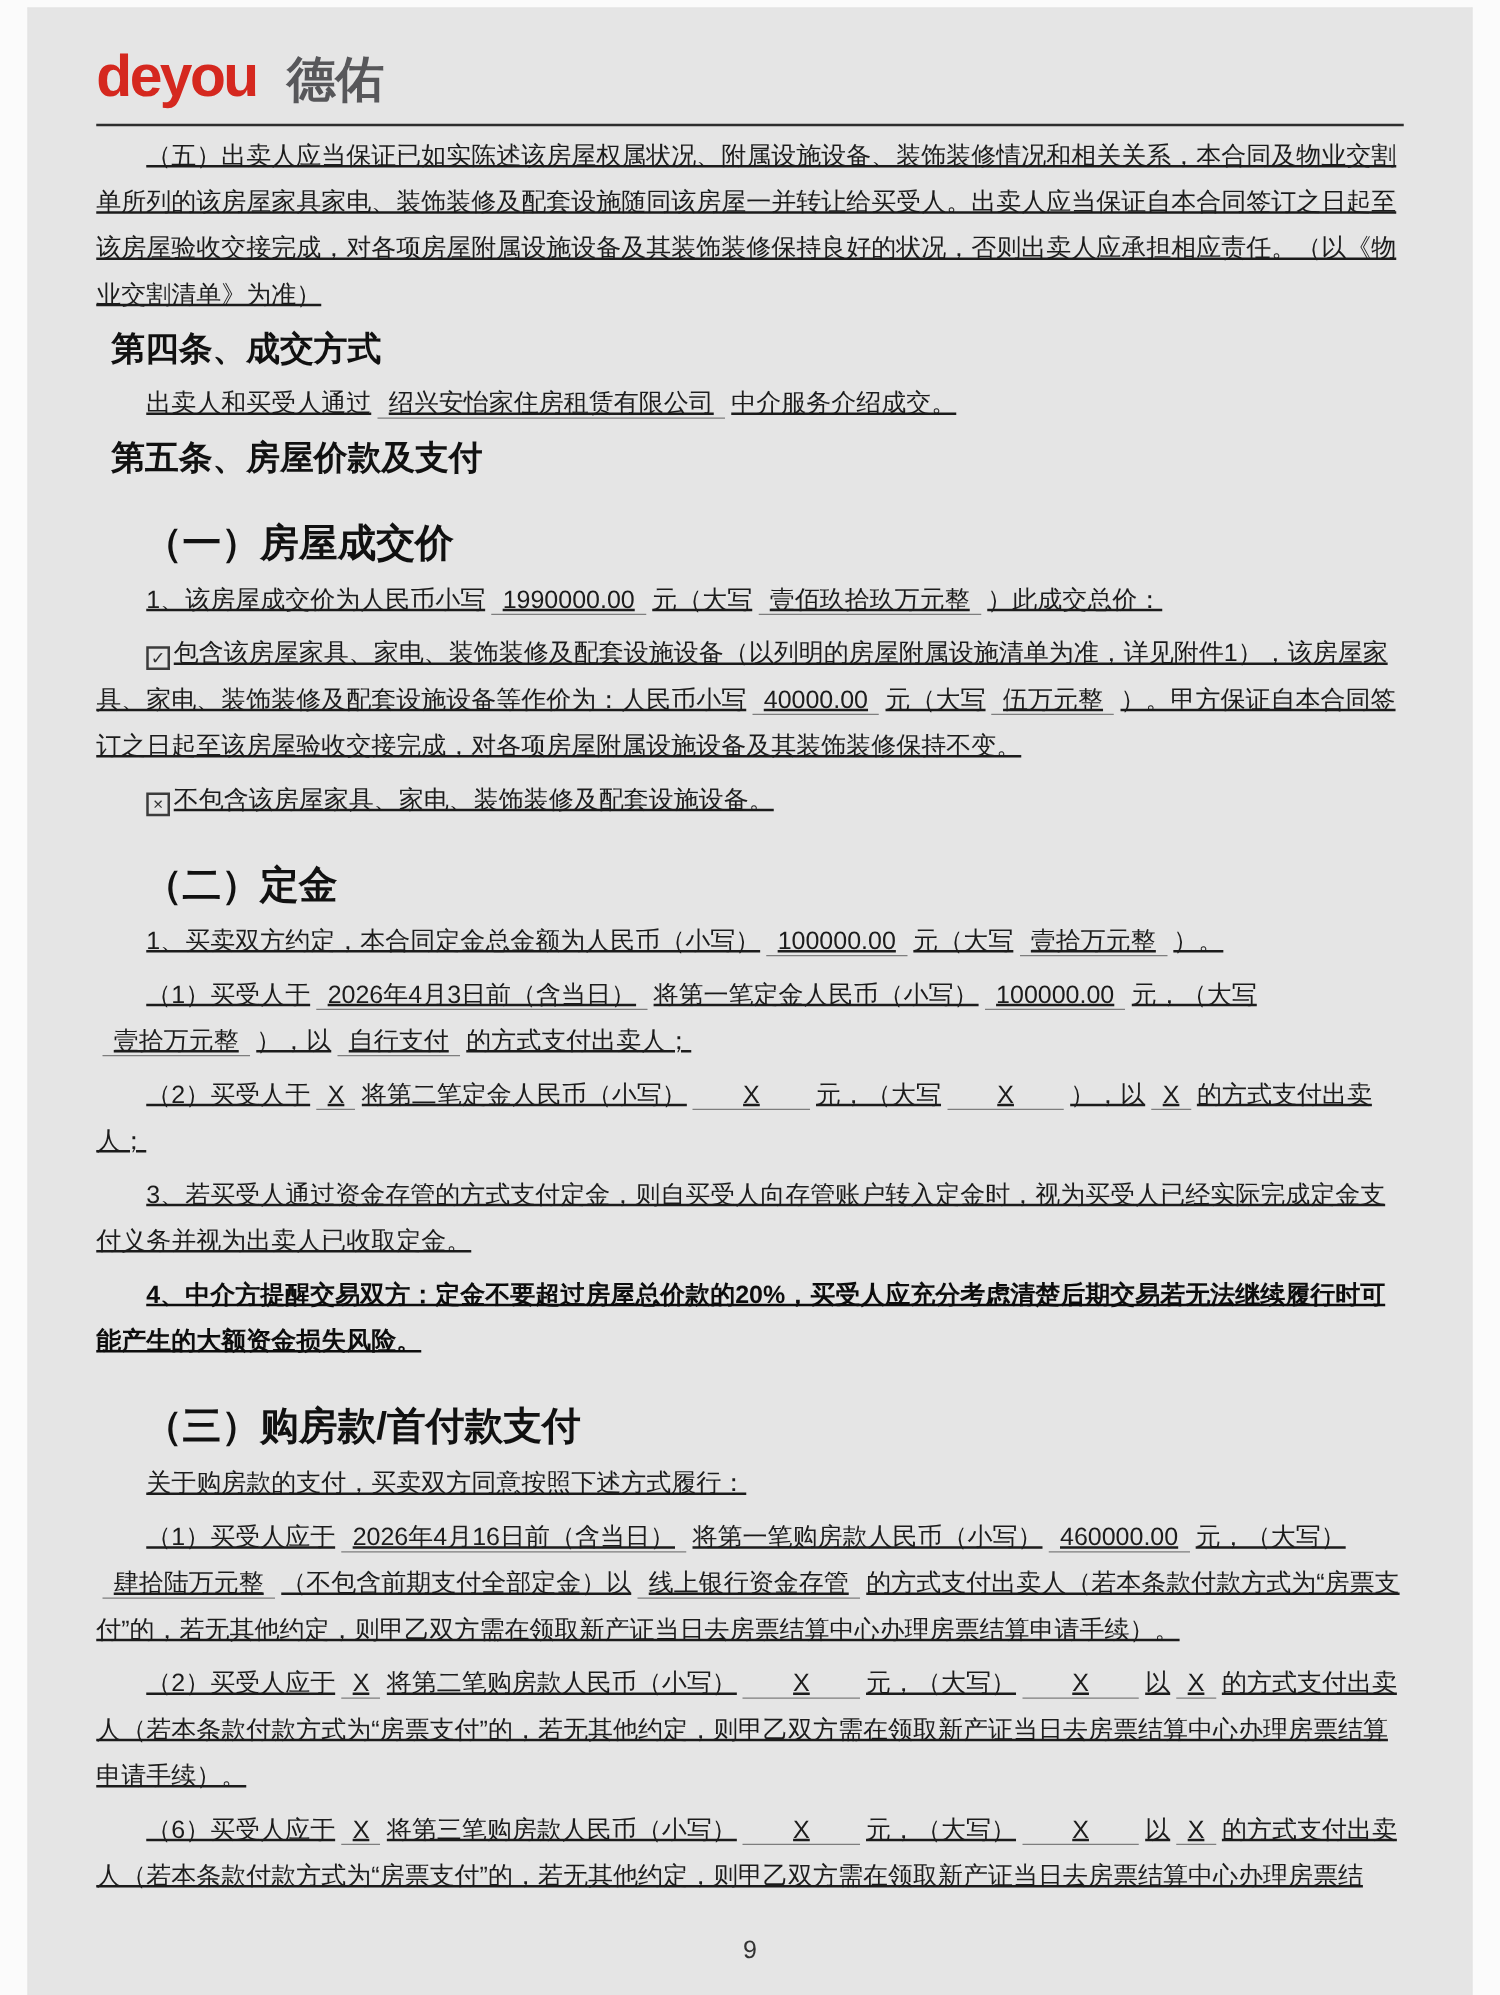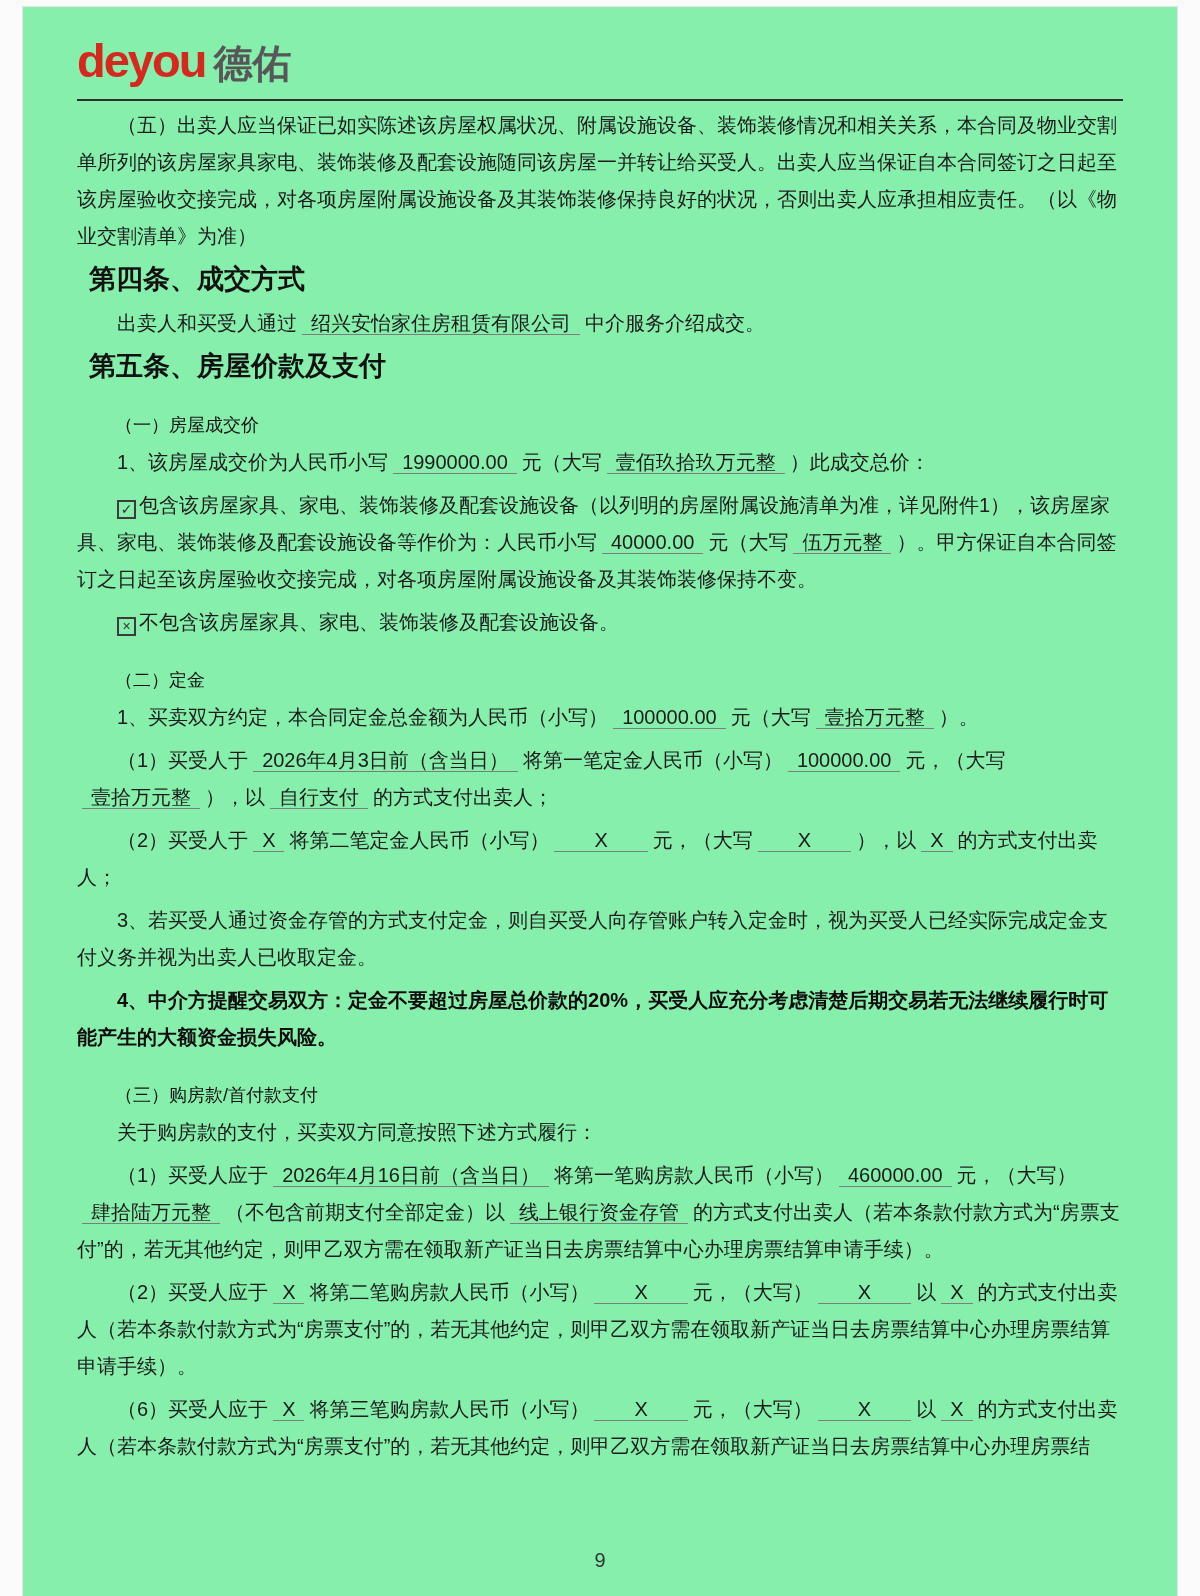--- a/index.html
+++ b/index.html
@@ -1,30 +1,30 @@
 <!DOCTYPE html>
 <html><head>
 <meta charset="utf-8">
 <style>
   * { margin:0; padding:0; box-sizing:border-box; }
   html,body { width:1200px; height:1596px; background:#fbfbfb;
     font-family:"Liberation Sans","DejaVu Sans",sans-serif; }
   .paper { position:absolute; left:22px; top:6px; width:1156px; height:1590px;
-    background:#86efac; border:1px solid #e4e4e4; border-bottom:none;
+    background:#e5e5e5; border:1px solid #e4e4e4; border-bottom:none;
     padding:26px 54px 0 54px; overflow:hidden; }
   .logo-row { display:flex; align-items:baseline; height:58px; }
   .logo-latin { font-size:47px; font-weight:bold; color:#d5281f; letter-spacing:-2px; }
-  .logo-cjk { font-size:39px; font-weight:700; color:#57575a; margin-left:8px; }
+  .logo-cjk { font-size:39px; font-weight:700; color:#57575a; margin-left:24px; }
   .rule { border-top:2px solid #2e2e2e; margin-top:8px; }
   .doc-body { margin-top:2px; }
-  .p { font-size:20px; line-height:37px; color:#1c1c1c; text-indent:2em; margin:6px 0; }
+  .p { font-size:20px; line-height:37px; color:#1c1c1c; text-indent:2em; margin:6px 0;text-decoration:underline; }
   .p.bold { font-weight:700; color:#0d0d0d; }
   .h1 { font-size:27px; line-height:1.4; font-weight:700; color:#111;
     margin:6px 0 5px 0; padding-left:12px; text-indent:0; }
-  .h2 { font-size:18px; line-height:1.4; font-weight:400; color:#111;
+  .h2 { font-size:31px; line-height:1.4; font-weight:700; color:#111;
     margin:27px 0 5px 0; padding-left:38px; text-indent:0; }
   .run { }
   .blank { border-bottom:1px solid #7d7d7d; padding:0 9px; margin:0 5px;
     white-space:nowrap; }
   .blank.wide { padding:0 40px; }
   .cb { display:inline-block; width:19px; height:19px; border:2px solid #3c3c3c;
     line-height:14px; text-align:center; font-size:14px; font-weight:400;
     color:#333; vertical-align:-2px; margin-right:3px; text-indent:0; }
   .pagenum { position:absolute; bottom:24px; left:0; width:100%;
     text-align:center; font-size:20px; color:#333; }

